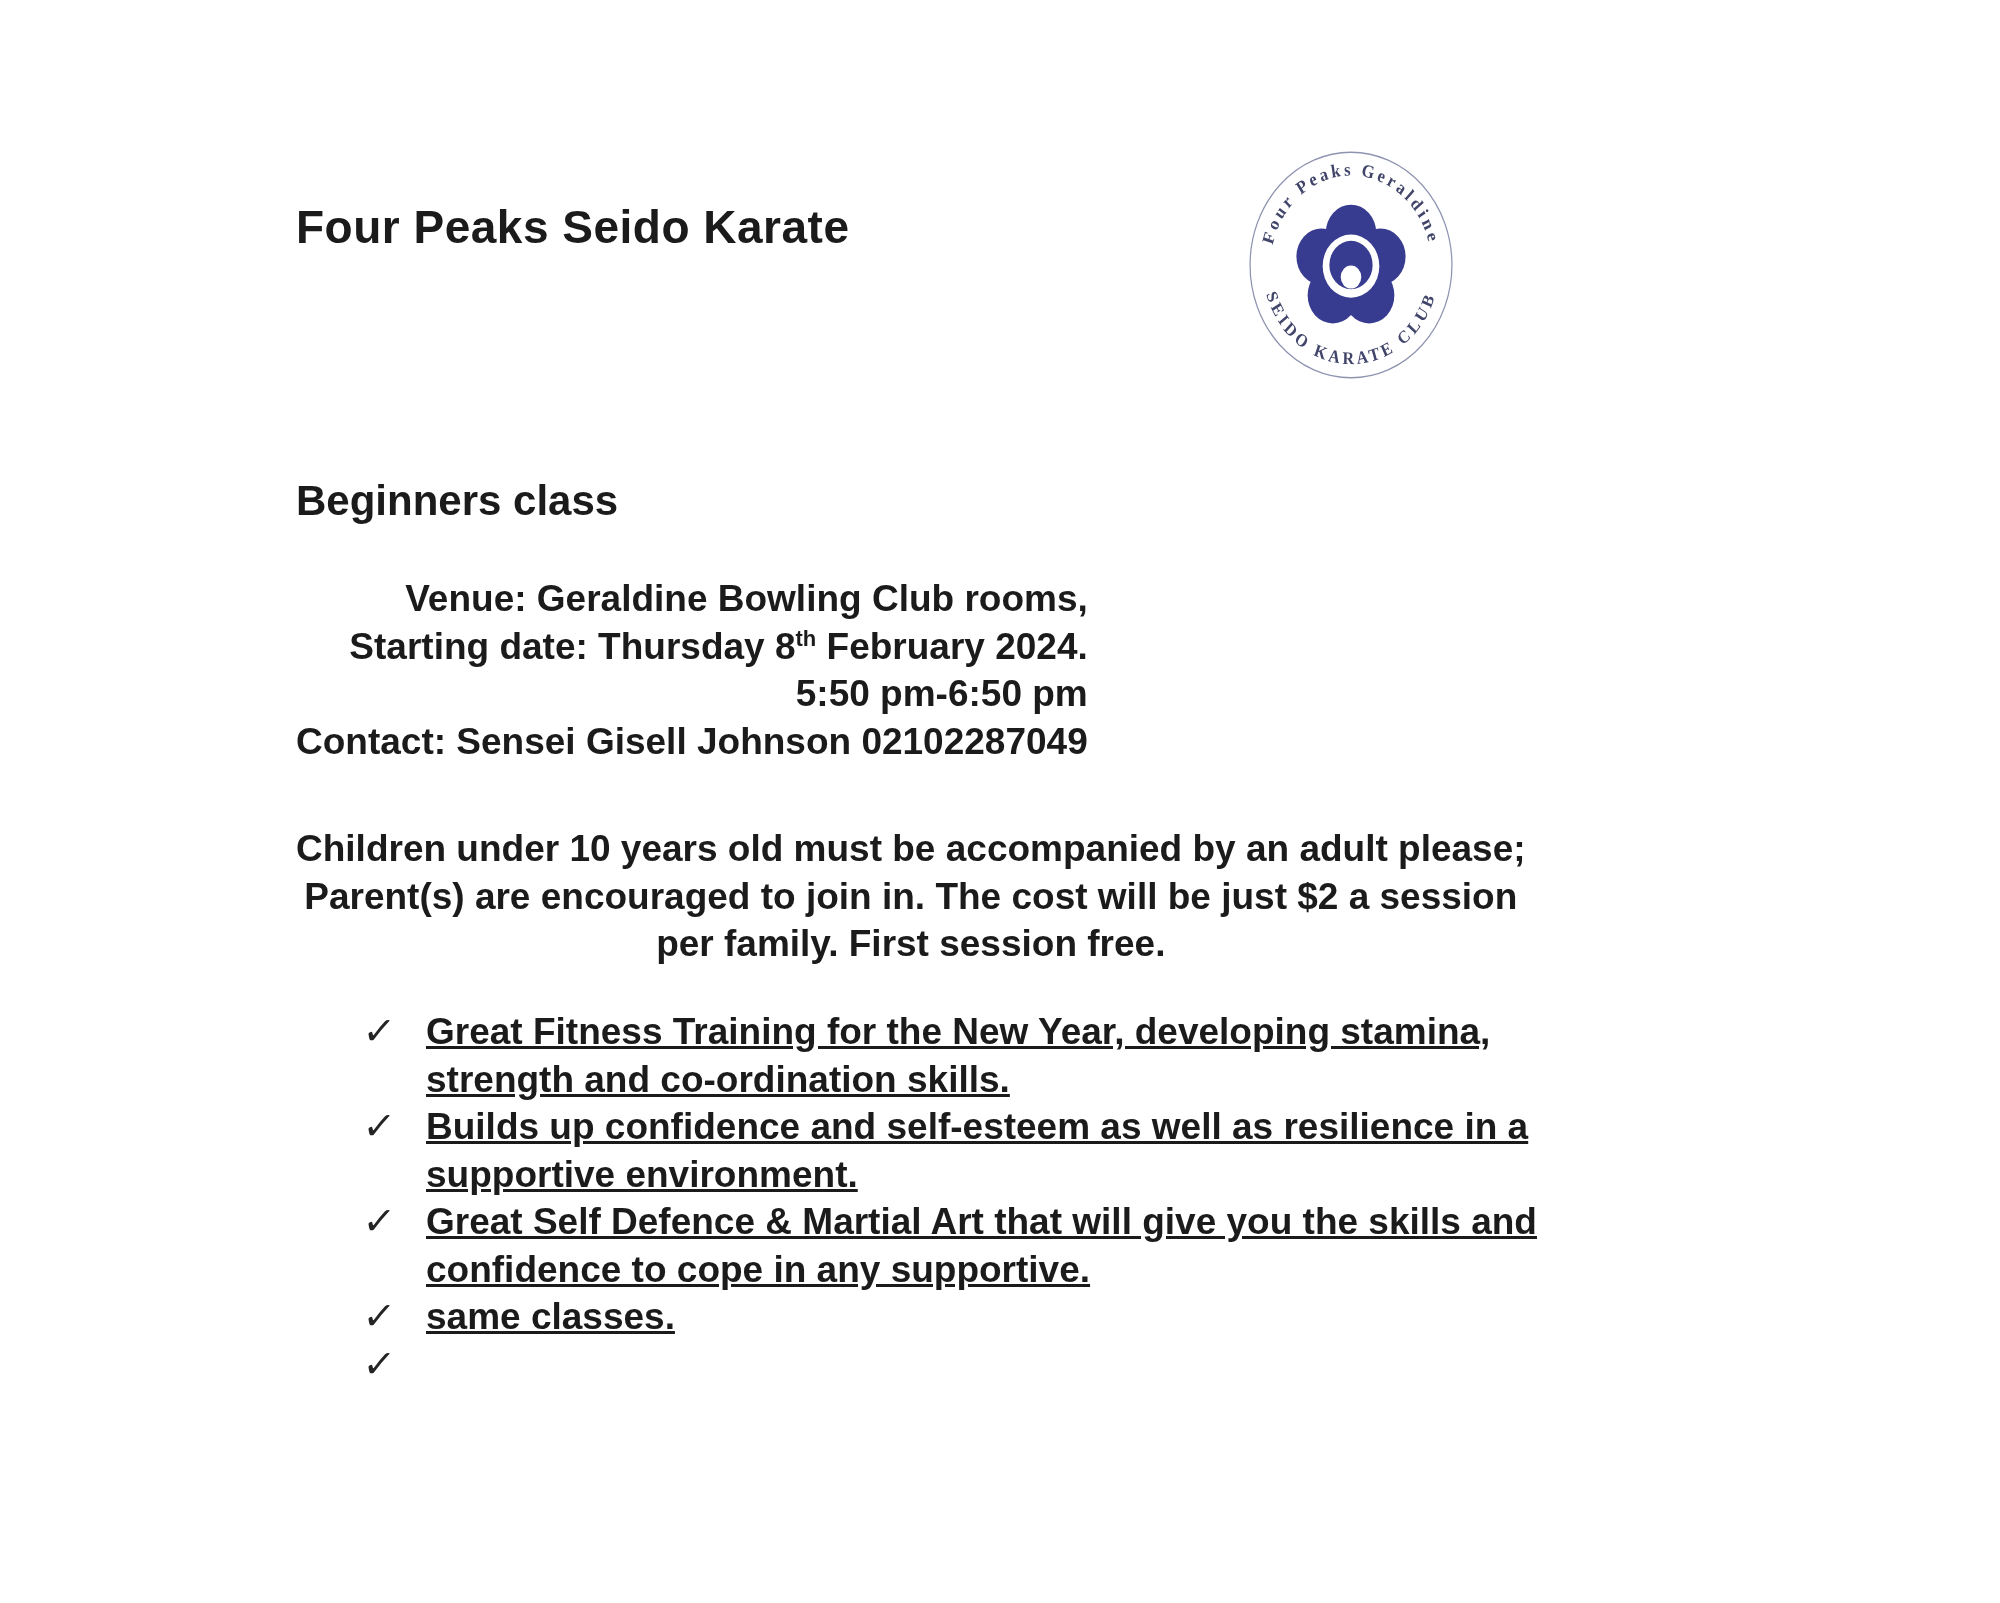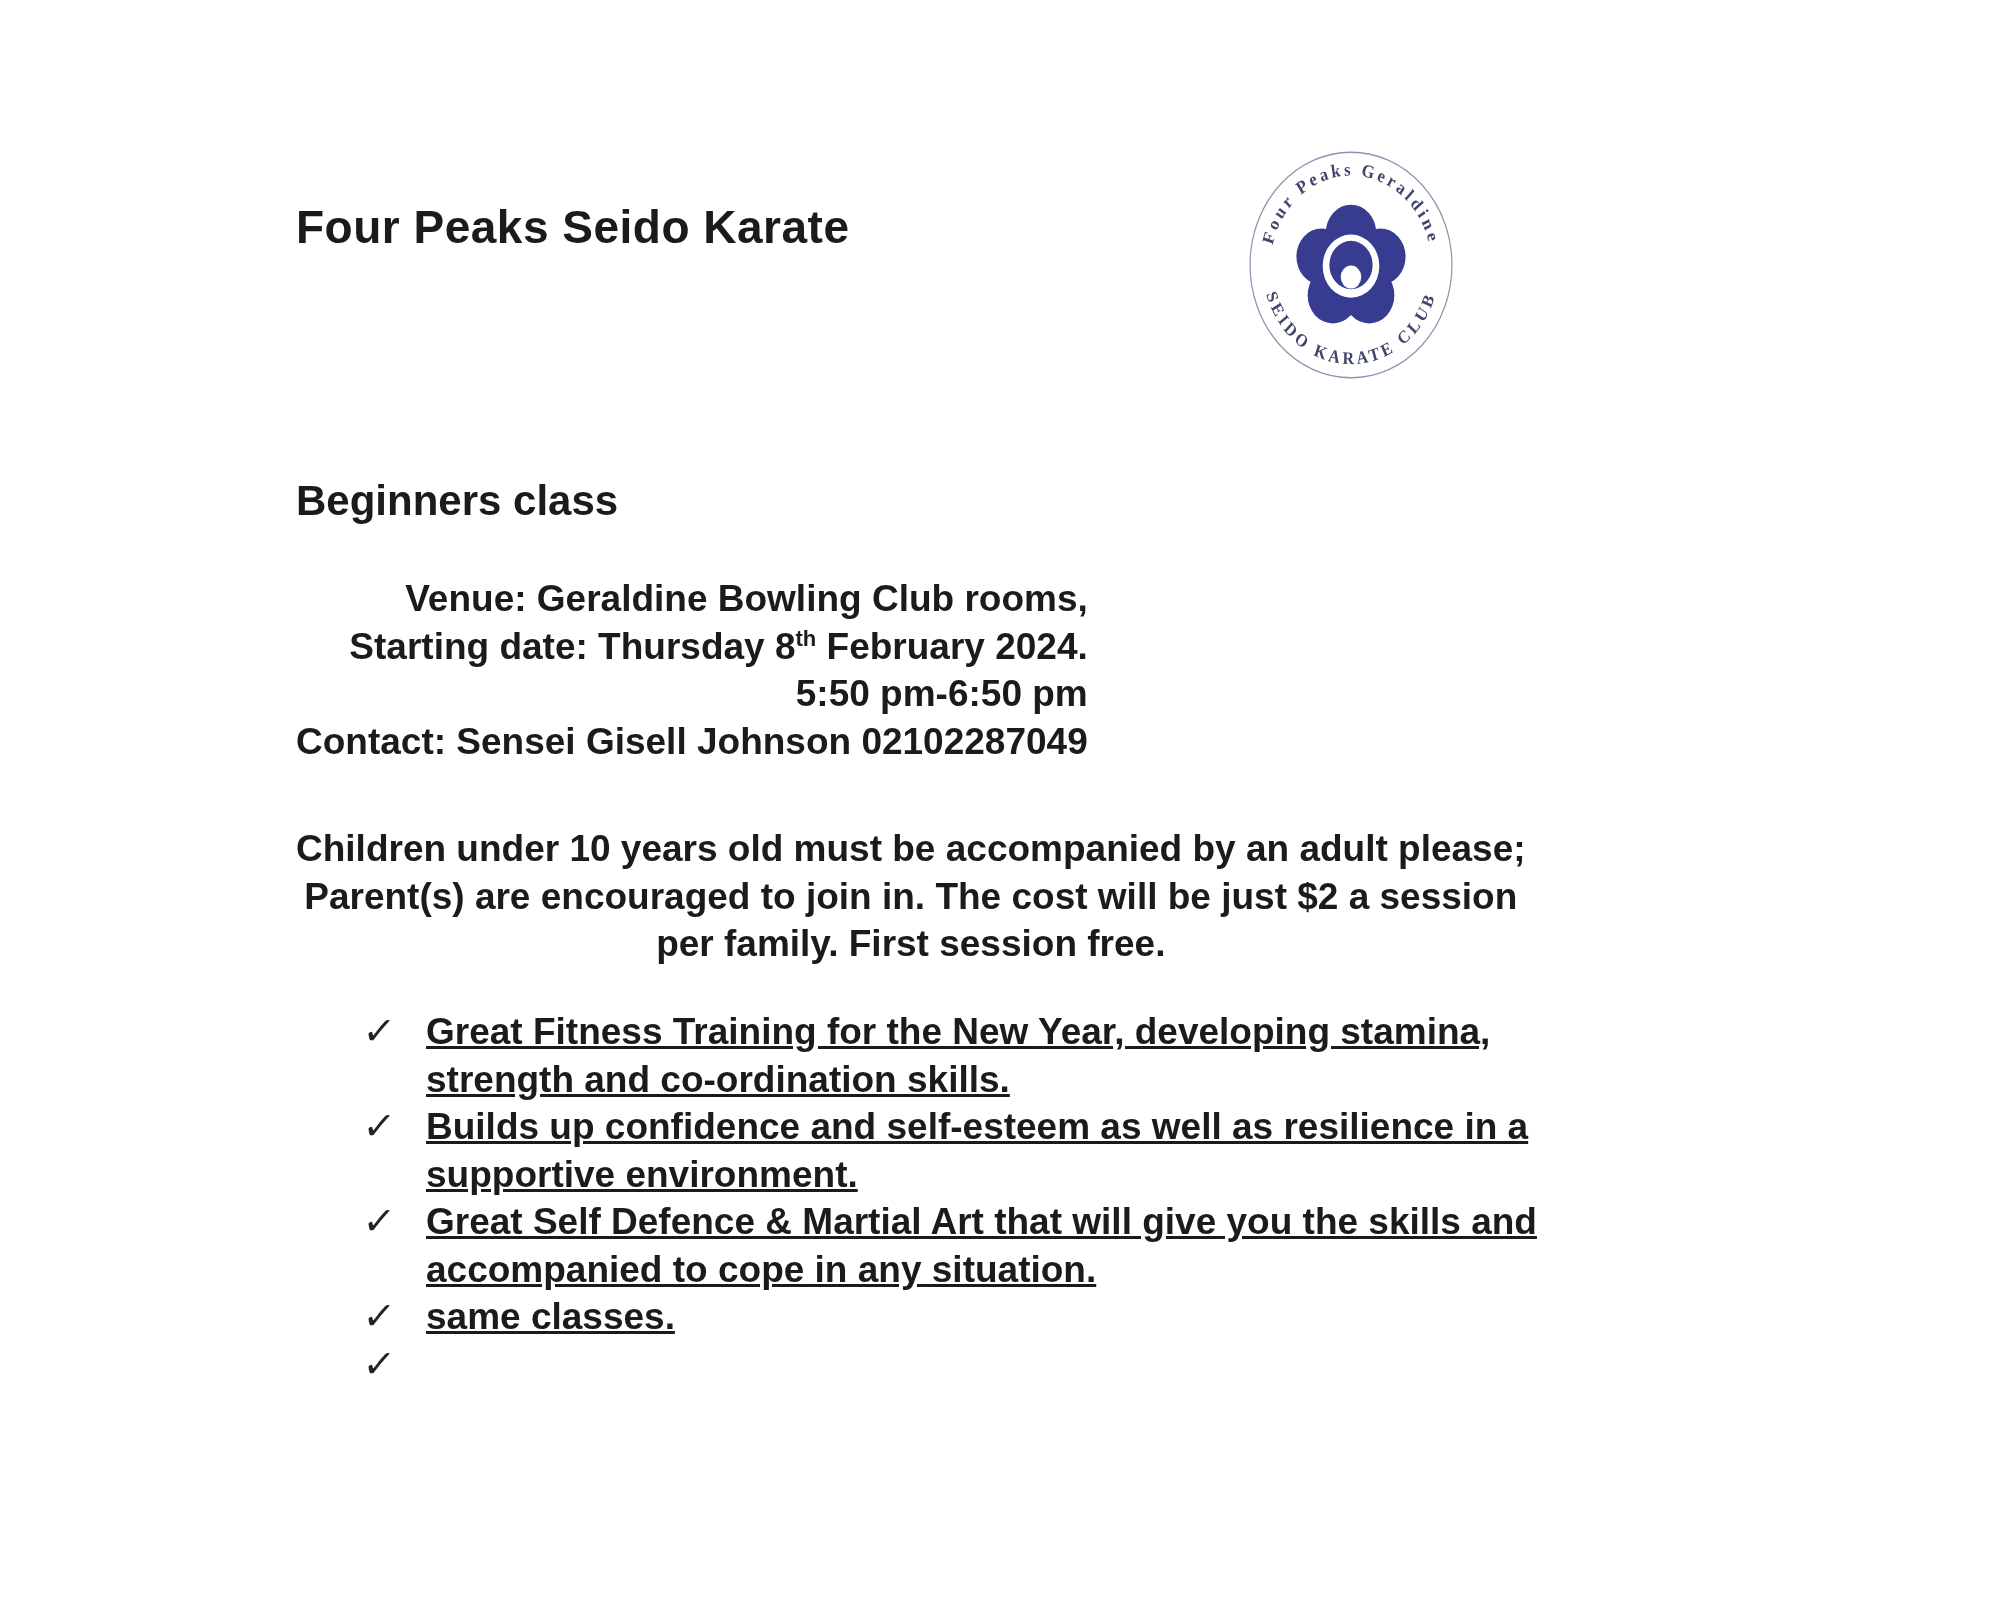--- a/index.html
+++ b/index.html
@@ -157,21 +157,21 @@
       <span class="bullet-lines">
         <span class="bullet-text-line">Builds up confidence and self-esteem as well as resilience in a</span>
         <span class="bullet-text-line">supportive environment.</span>
       </span>
     </div>
 
     <div class="bullet-item">
       <span class="bullet-check">✓</span>
       <span class="bullet-lines">
         <span class="bullet-text-line">Great Self Defence &amp; Martial Art that will give you the skills and</span>
-        <span class="bullet-text-line">accompanied to cope in any situation.</span>
+        <span class="bullet-text-line">confidence to cope in any supportive.</span>
       </span>
     </div>
 
     <div class="bullet-item">
       <span class="bullet-check">✓</span>
       <span class="bullet-lines">
         <span class="bullet-text-line">same classes.</span>
       </span>
     </div>
 

